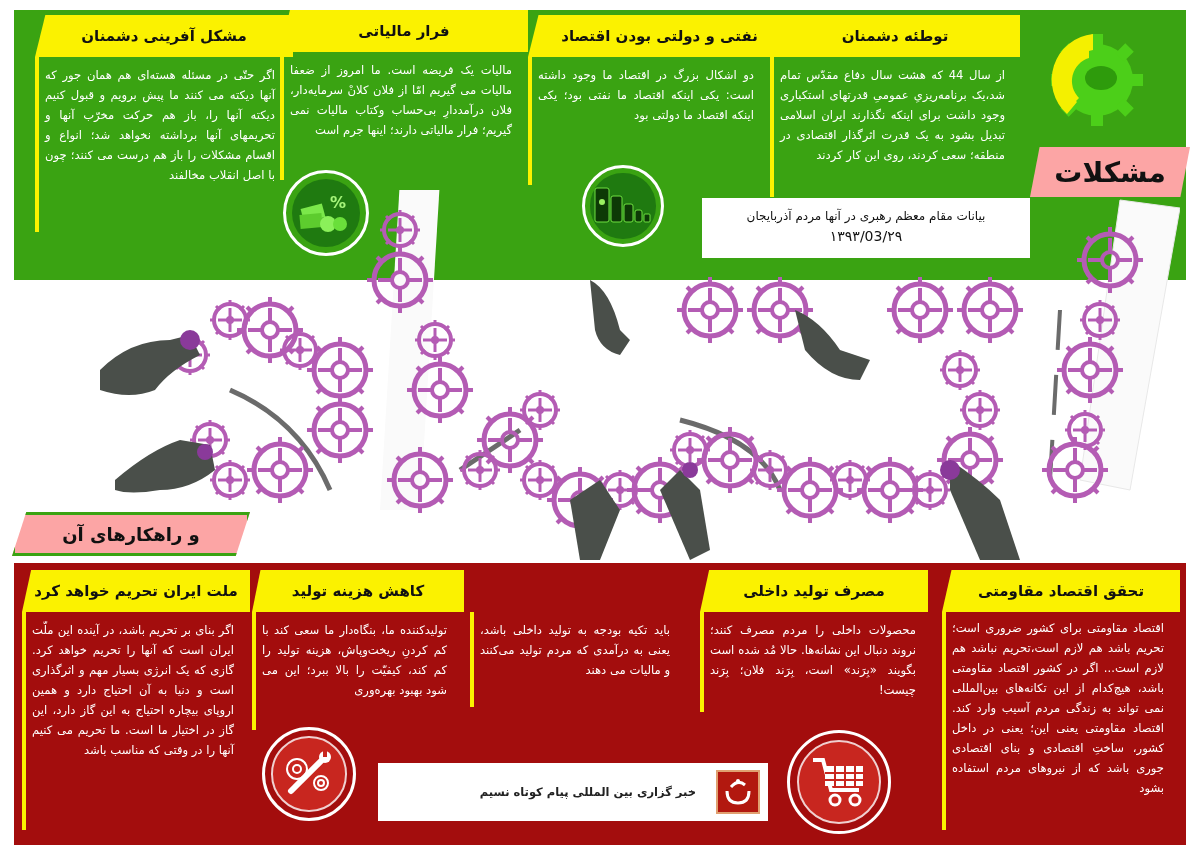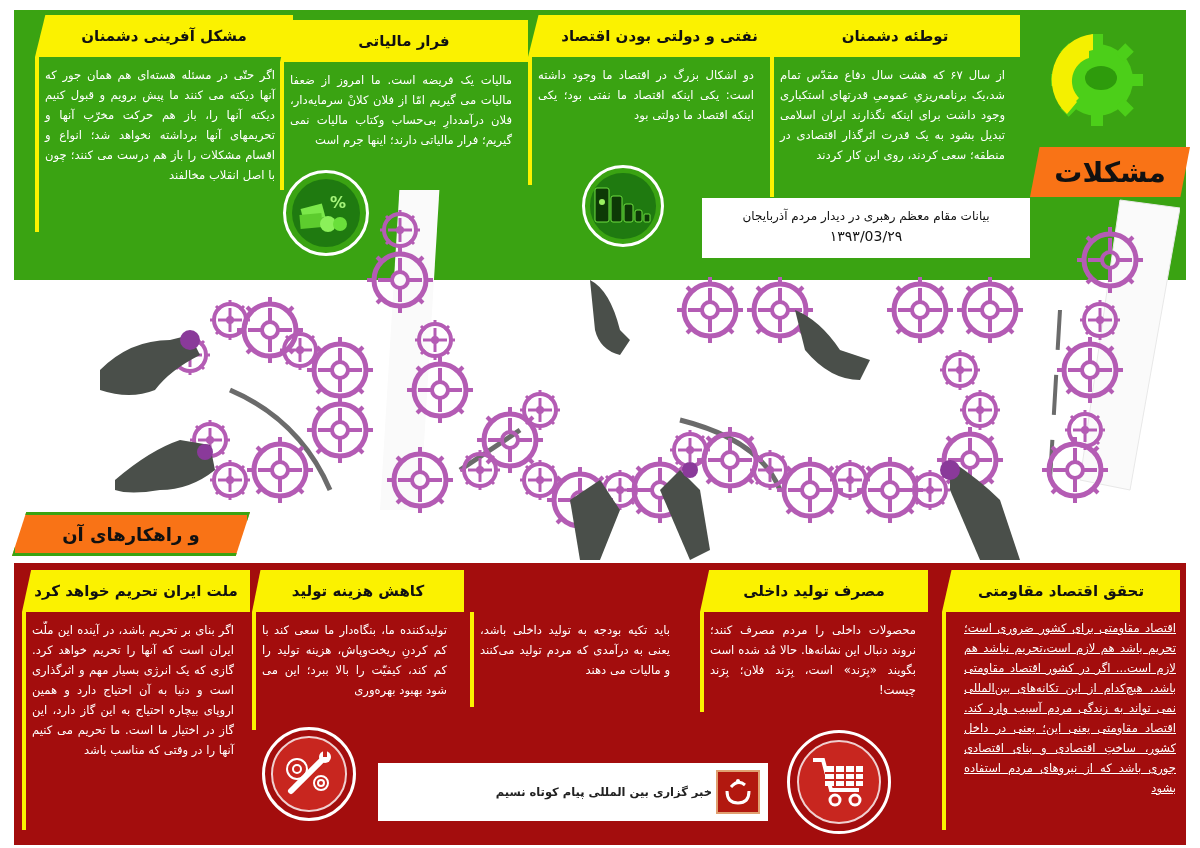--- a/index.html
+++ b/index.html
@@ -19,21 +19,21 @@
     position: absolute; top: 42px; font-size: 11.6px; line-height: 20px; color: #fff;
     text-align: justify; padding: 8px 10px 4px 10px;
   }
   .panel .vline { position: absolute; width: 4px; background: #fbf200; }
 
   
   .gear-logo { position: absolute; left: 1035px; top: 25px; width: 130px; height: 110px; }
 
   
   .section-tab {
-    position: absolute; background: #f97316; display: flex; align-items: center; justify-content: center;
+    position: absolute; background: #fca5a5; display: flex; align-items: center; justify-content: center;
     font-weight: bold; color: #111; direction: rtl;
     clip-path: polygon(6% 0, 100% 0, 94% 100%, 0 100%);
   }
 
   .quote-box {
     position: absolute; left: 702px; top: 198px; width: 328px; height: 60px; background: #ffffff;
     direction: rtl; text-align: center; font-size: 12px; color: #111; padding-top: 8px; line-height: 20px;
   }
 
   .icon-circle {
@@ -43,21 +43,21 @@
   .icon-circle .inner { width: 86%; height: 86%; border-radius: 50%; display: flex; align-items: center; justify-content: center; }
 
   
   .art { position: absolute; left: 100px; top: 190px; width: 1080px; height: 370px; }
 
   
   .red-band { position: absolute; left: 14px; top: 563px; width: 1172px; height: 282px; background: #a30d0d; }
 
   .credit-box {
     position: absolute; left: 378px; top: 763px; width: 390px; height: 58px; background: #ffffff;
-    direction: rtl; display: flex; align-items: center; padding: 4px 8px; gap: 4px;
+    direction: rtl; display: flex; align-items: center; padding: 4px 8px; gap: 20px;
   }
   .credit-logo { width: 44px; height: 44px; background: #b2180f; border: 2px solid #e0a070; display: flex; align-items: center; justify-content: center; flex-shrink: 0; }
   .credit-text { font-size: 11.5px; font-weight: bold; color: #222; line-height: 20px; }
 </style>
 </head>
 <body>
 
 <div class="green-band"></div>
 
 <svg class="gear-logo" viewBox="0 0 130 110">
@@ -76,21 +76,21 @@
       </g>
     </g>
     <path d="M -4 -46 L -4 -30 A 30 30 0 0 0 -20 22 L -30 34 A 46 46 0 0 1 -4 -46 Z" fill="#f4f000"></path>
     <path d="M -8 -42 A 42 42 0 0 0 -30 30 L -18 18 A 24 24 0 0 1 -8 -22 Z" fill="#f4f000"></path>
     <ellipse cx="4" cy="-2" rx="16" ry="12" fill="#2e9b0c"></ellipse>
   </g>
 </svg>
 
 <div class="panel" style="left:770px; top:15px; width:250px; height:180px;">
   <div class="title" style="left:0; width:250px;">توطئه دشمنان</div>
-  <div class="body" style="left:0; width:245px;">از سال ۶۷ که هشت سال دفاع مقدّس تمام شد،یک برنامه‌ریزیِ عمومیِ قدرتهای استکباری وجود داشت برای اینکه نگذارند ایران اسلامی تبدیل بشود به یک قدرت اثرگذار اقتصادی در منطقه؛ سعی کردند، روی این کار کردند</div>
+  <div class="body" style="left:0; width:245px;">از سال 44 که هشت سال دفاع مقدّس تمام شد،یک برنامه‌ریزیِ عمومیِ قدرتهای استکباری وجود داشت برای اینکه نگذارند ایران اسلامی تبدیل بشود به یک قدرت اثرگذار اقتصادی در منطقه؛ سعی کردند، روی این کار کردند</div>
   <div class="vline" style="left:0; top:42px; height:140px;"></div>
 </div>
 
 <div class="panel" style="left:528px; top:15px; width:242px; height:235px;">
   <div class="title" style="left:0; width:263px;">نفتی و دولتی بودن اقتصاد</div>
   <div class="body" style="left:0; width:236px;">دو اشکال بزرگ در اقتصاد ما وجود داشته است: یکی اینکه اقتصاد ما نفتی بود؛ یکی اینکه اقتصاد ما دولتی بود</div>
   <div class="vline" style="left:0; top:42px; height:128px;"></div>
 </div>
 <div class="icon-circle" style="left:582px; top:165px; width:82px; height:82px;">
   <div class="inner" style="background:#1f7a10;">
@@ -98,21 +98,21 @@
       <rect x="2" y="2" width="14" height="34" rx="2" fill="#0d3a06" stroke="#6fe040" stroke-width="1"></rect>
       <circle cx="9" cy="16" r="3" fill="#9af060"></circle>
       <rect x="18" y="10" width="11" height="26" rx="2" fill="#0d3a06" stroke="#6fe040" stroke-width="1"></rect>
       <rect x="31" y="18" width="9" height="18" rx="2" fill="#0d3a06" stroke="#6fe040" stroke-width="1"></rect>
       <rect x="42" y="24" width="7" height="12" rx="2" fill="#0d3a06" stroke="#6fe040" stroke-width="1"></rect>
       <rect x="51" y="28" width="6" height="8" rx="1" fill="#0d3a06" stroke="#6fe040" stroke-width="1"></rect>
     </svg>
   </div>
 </div>
 
-<div class="panel" style="left:280px; top:20px; width:248px; height:170px;">
+<div class="panel" style="left:280px; top:10px; width:248px; height:170px;">
   <div class="title" style="left:0; width:248px;">فرار مالیاتی</div>
   <div class="body" style="left:0; width:242px;">مالیات یک فریضه است. ما امروز از ضعفا مالیات می گیریم امّا از فلان کلانْ سرمایه‌دار، فلان درآمددارِ بی‌حساب وکتاب مالیات نمی گیریم؛ فرار مالیاتی دارند؛ اینها جرم است</div>
   <div class="vline" style="left:0; top:42px; height:128px;"></div>
 </div>
 <div class="icon-circle" style="left:283px; top:170px; width:86px; height:86px;">
   <div class="inner" style="background:#1f7a10;">
     <svg width="56" height="46" viewBox="0 0 56 46">
       <rect x="4" y="16" width="22" height="14" fill="#7be84a" transform="rotate(-15 15 23)"></rect>
       <rect x="2" y="24" width="22" height="14" fill="#5dcc2e" transform="rotate(-5 13 31)"></rect>
       <circle cx="30" cy="34" r="8" fill="#8bf05a"></circle>
@@ -124,21 +124,21 @@
 
 <div class="panel" style="left:35px; top:15px; width:258px; height:215px;">
   <div class="title" style="left:0; width:258px;">مشکل آفرینی دشمنان</div>
   <div class="body" style="left:0; width:250px;">اگر حتّی در مسئله هسته‌ای هم همان جور که آنها دیکته می کنند ما پیش برویم و قبول کنیم دیکته آنها را، باز هم حرکت مخرّب آنها و تحریمهای آنها برداشته نخواهد شد؛ انواع و اقسام مشکلات را باز هم درست می کنند؛ چون با اصل انقلاب مخالفند</div>
   <div class="vline" style="left:0; top:42px; height:175px;"></div>
 </div>
 
 <div class="section-tab" style="left:1030px; top:147px; width:160px; height:50px; font-size:28px;">مشکلات</div>
 
 <div class="quote-box">
-  <div>بیانات مقام معظم رهبری در دیدار مردم آذربایجان</div>
+  <div>بیانات مقام معظم رهبری در آنها مردم آذربایجان</div>
   <div style="font-size:14px; letter-spacing:2px;">۱۳۹۳/03/۲۹</div>
 </div>
 
 <svg class="art" viewBox="0 0 1080 370">
   <defs>
     <g id="gear">
       <circle r="16" fill="none" stroke="#b45cb4" stroke-width="4"></circle>
       <circle r="4" fill="#b45cb4"></circle>
       <g stroke="#b45cb4" stroke-width="3">
         <line x1="0" y1="-20" x2="0" y2="-14"></line>
@@ -245,21 +245,21 @@
     <circle cx="590" cy="280" r="8"></circle>
   </g>
 </svg>
 
 <div class="section-tab" style="left:12px; top:512px; width:238px; height:44px; font-size:18px; border:3px solid #3aa312;">و راهکارهای آن</div>
 
 <div class="red-band"></div>
 
 <div class="panel" style="left:942px; top:570px; width:240px; height:262px;">
   <div class="title" style="left:0; width:238px;">تحقق اقتصاد مقاومتی</div>
-  <div class="body" style="left:12px; width:232px; padding-top:6px;text-decoration:underline;">اقتصاد مقاومتی برای کشور ضروری است؛تحریم باشد هم لازم است،تحریم نباشد هم لازم است... اگر در کشور اقتصاد مقاومتی باشد، هیچ‌کدام از این تکانه‌های بین‌المللی نمی تواند به زندگی مردم آسیب وارد کند. اقتصاد مقاومتی یعنی این؛ یعنی در داخل کشور، ساختِ اقتصادی و بنای اقتصادی جوری باشد که از نیروهای مردم استفاده بشود</div>
+  <div class="body" style="left:0; width:232px; padding-top:6px;">اقتصاد مقاومتی برای کشور ضروری است؛تحریم باشد هم لازم است،تحریم نباشد هم لازم است... اگر در کشور اقتصاد مقاومتی باشد، هیچ‌کدام از این تکانه‌های بین‌المللی نمی تواند به زندگی مردم آسیب وارد کند. اقتصاد مقاومتی یعنی این؛ یعنی در داخل کشور، ساختِ اقتصادی و بنای اقتصادی جوری باشد که از نیروهای مردم استفاده بشود</div>
   <div class="vline" style="left:0; top:42px; height:218px;"></div>
 </div>
 
 <div class="panel" style="left:700px; top:570px; width:242px; height:150px;">
   <div class="title" style="left:0; width:228px;">مصرف تولید داخلی</div>
   <div class="body" style="left:0; width:226px;">محصولات داخلی را مردم مصرف کنند؛ نروند دنبال این نشانه‌ها. حالا مُد شده است بگویند «بِرَند» است، بِرَند فلان؛ بِرَند چیست!</div>
   <div class="vline" style="left:0; top:42px; height:100px;"></div>
 </div>
 <div class="icon-circle" style="left:787px; top:730px; width:104px; height:104px;">
   <div class="inner" style="background:#c8261f; border:2px solid #f0d0d0;">

